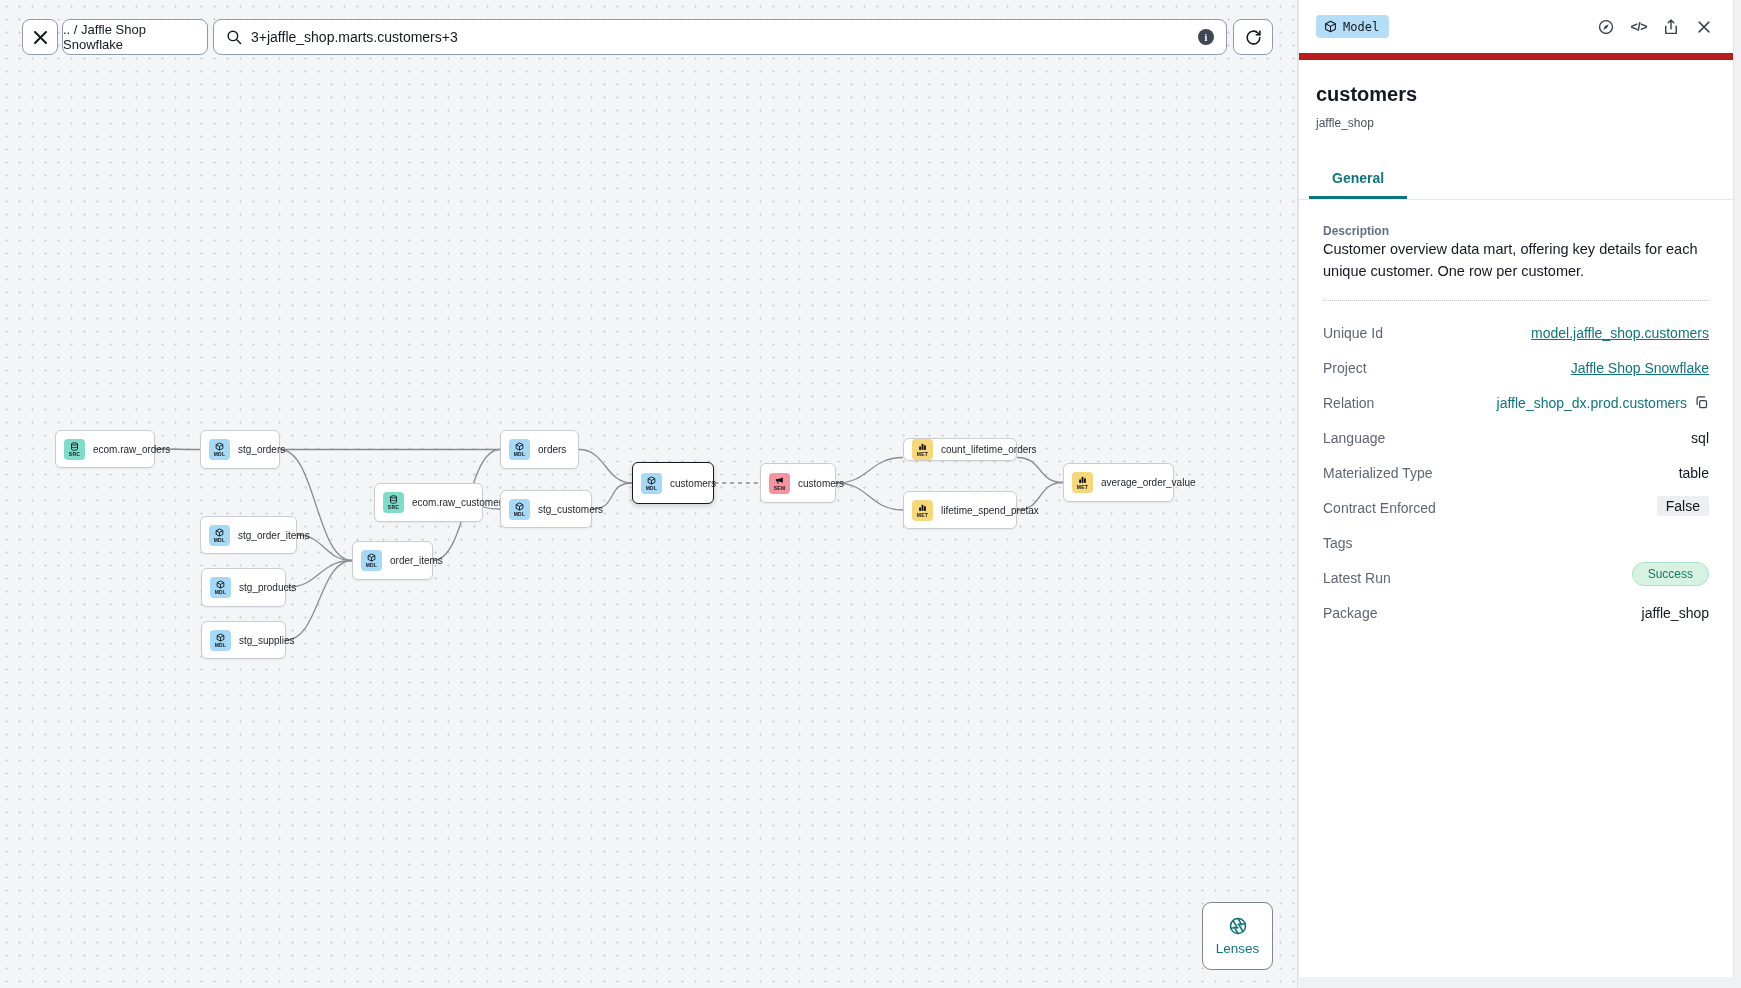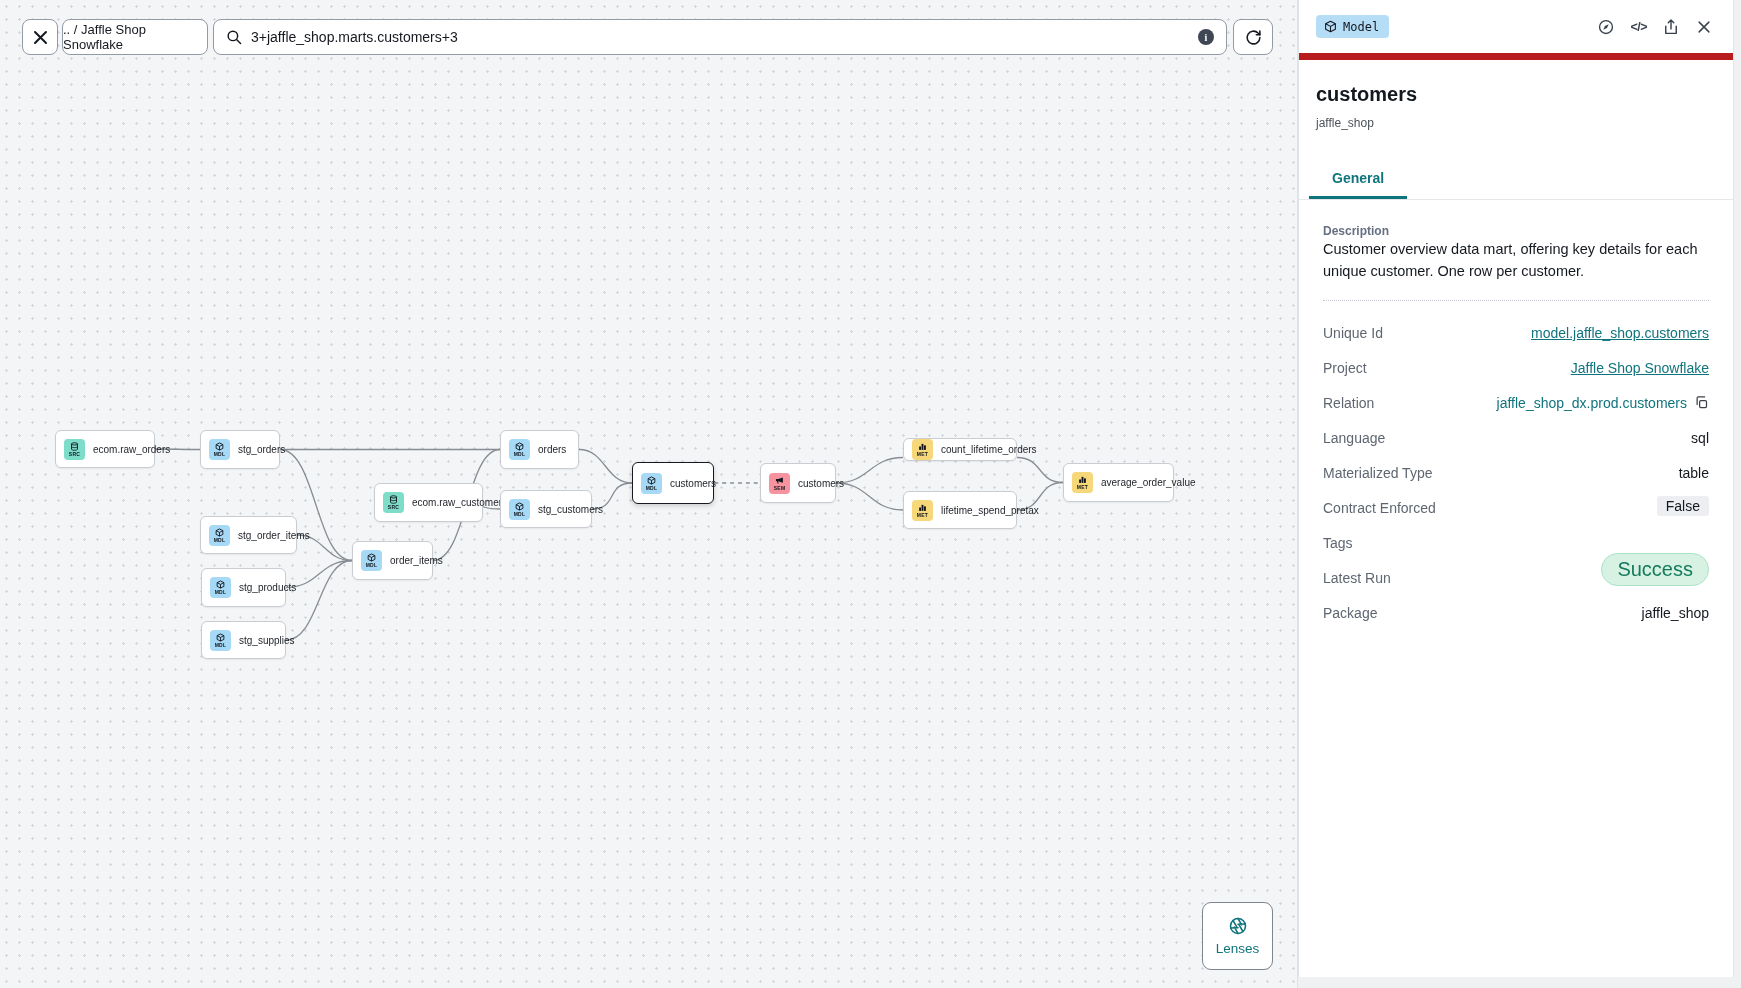--- a/index.html
+++ b/index.html
@@ -111,21 +111,21 @@
   .field-row { min-height:35px; display:flex; align-items:flex-end; justify-content:space-between; gap:10px; }
   .field-label { font-size:14px; color:#5f6671; flex:0 0 auto; }
   .field-value { font-size:14px; color:#14181f; text-align:right; display:flex; align-items:center; gap:7px; }
   .field-value a { color:var(--accent); text-decoration:underline; }
   .field-value .link-plain { color:var(--accent); }
   .copy-btn { width:15px; height:15px; color:#3a414b; cursor:pointer; display:inline-flex; }
   .copy-btn svg { width:15px; height:15px; }
   .chip { background:#eceef1; border-radius:3px; padding:2px 9px; font-size:14px; }
   .pill {
     background:#d7f2e3; border:1px solid #abe2c6; color:#157a5e;
-    border-radius:999px; padding:4px 15px; font-size:20px;
+    border-radius:999px; padding:4px 15px; font-size:12px;
   }
 </style>
 </head>
 <body>
 
 <div class="canvas">
   <svg id="edges-svg">
       <path d="M 155 449 C 181 449, 174 449.5, 200 449.5" class="edge"></path>
       <path d="M 280 449.5 C 390 449.5, 390 449.5, 500 449.5" class="edge"></path>
       <path d="M 280 449.5 C 316 449.5, 316 560.5, 352 560.5" class="edge"></path>

